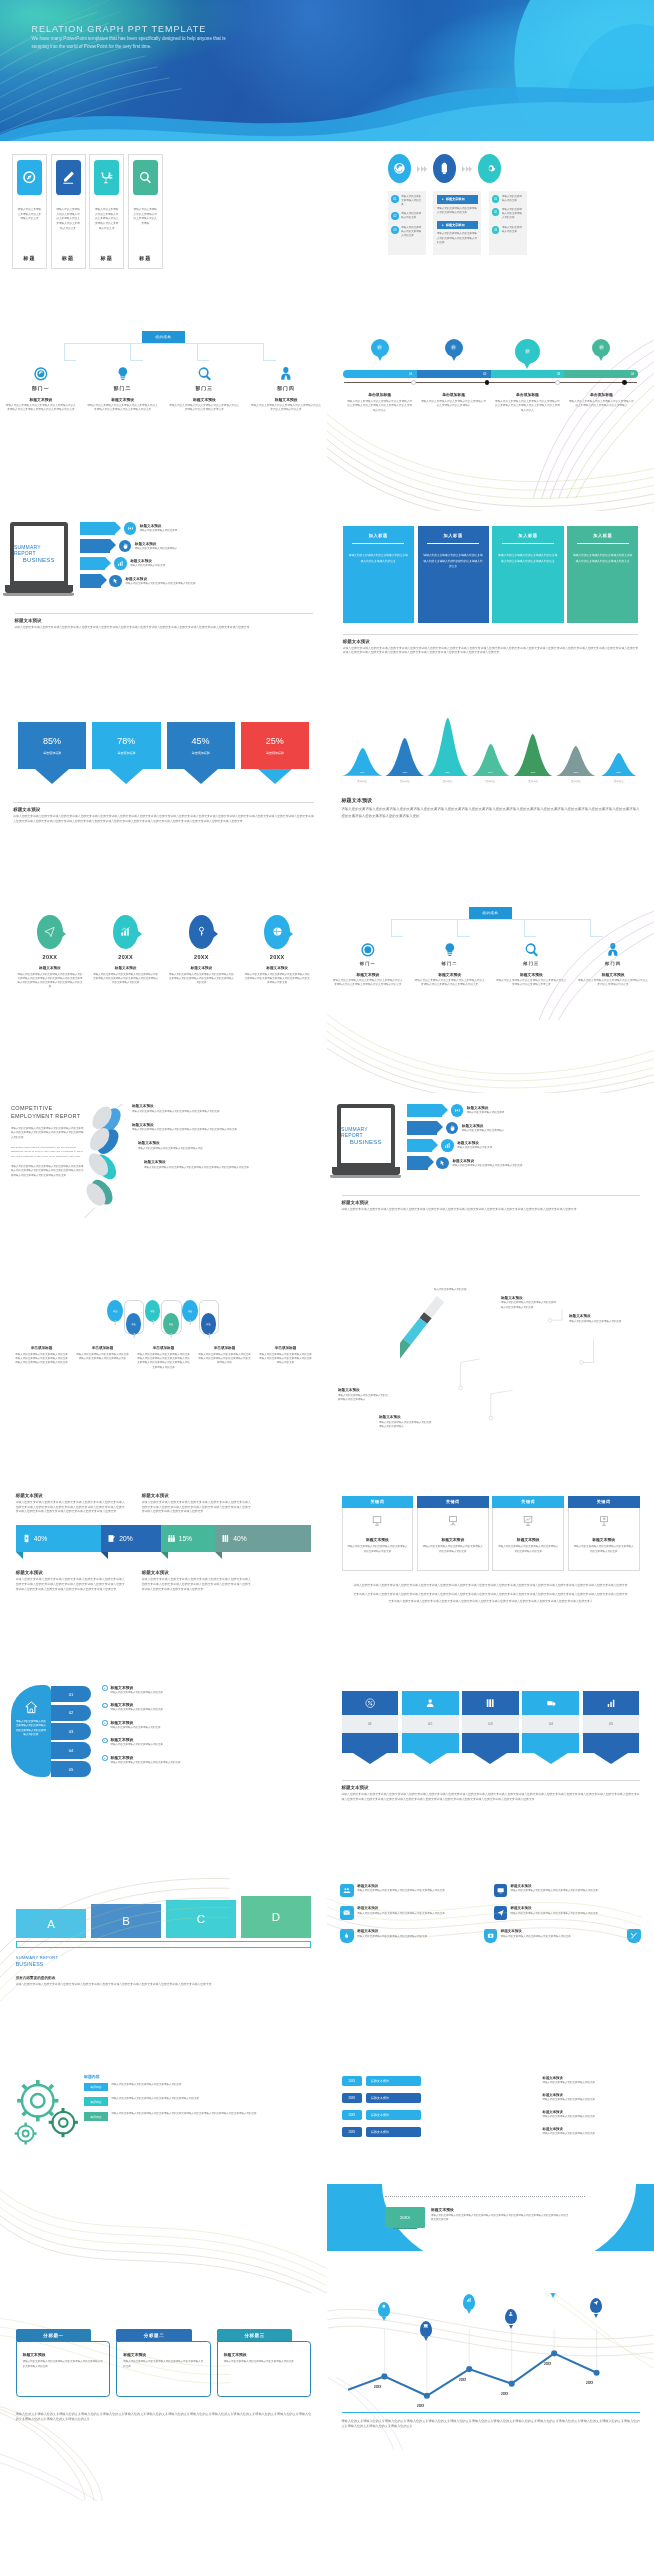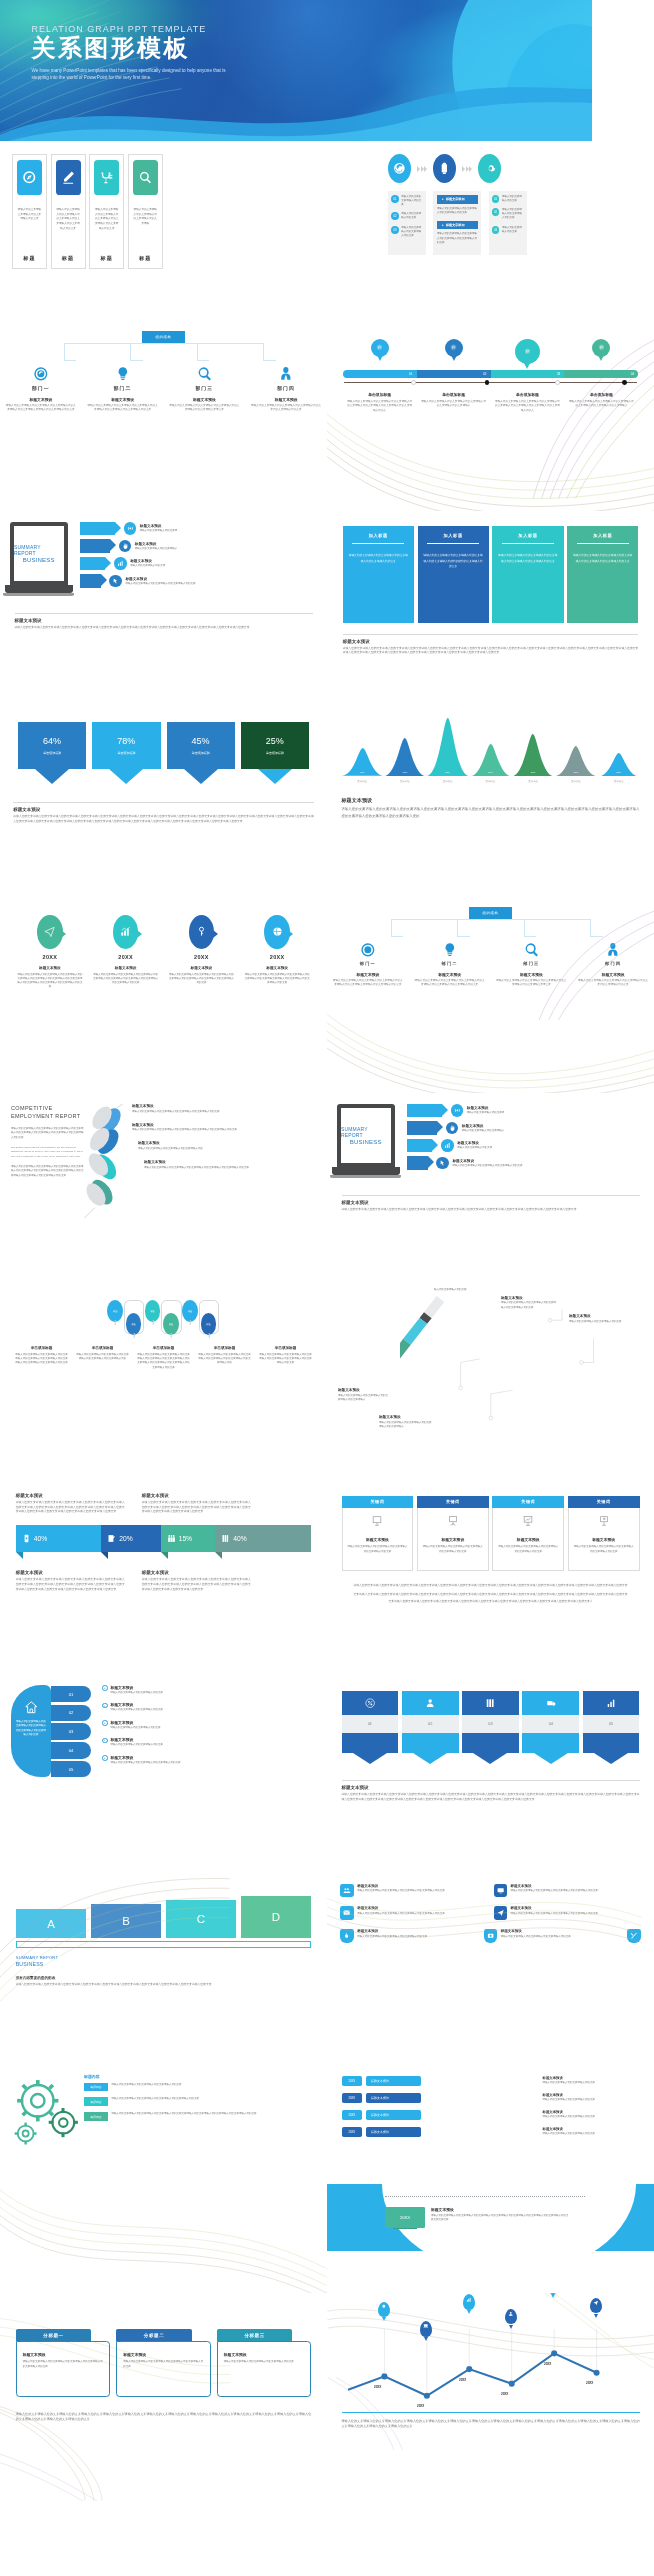--- a/index.html
+++ b/index.html
@@ -9,21 +9,21 @@
     width:654px;
     background:#ffffff;
     font-family:"Liberation Sans","DejaVu Sans",sans-serif;
     color:#444;
     -webkit-font-smoothing:antialiased;
   }
   .page { width:654px; position:relative; }
 
   
   .cover {
-    width:592px; height:141px; position:relative; overflow:hidden;
+    width:654px; height:141px; position:relative; overflow:hidden;
     background:
       radial-gradient(ellipse 60% 90% at 95% 45%, #36bdf0 0%, rgba(54,189,240,0) 55%),
       radial-gradient(ellipse 50% 70% at 8% 12%, #2aa79a 0%, rgba(42,167,154,0) 60%),
       linear-gradient(118deg,#1d6fb8 0%,#2257a8 40%,#1f63b5 62%,#2aa4e0 100%);
   }
   .cover .blob {
     position:absolute; border-radius:50%; mix-blend-mode:screen; opacity:.55;
   }
   .cover .b1 { width:260px; height:200px; left:-73px; top:-67px;
     background:radial-gradient(ellipse at 40% 40%,#3ec6a8 0%,rgba(62,198,168,0) 70%); }
@@ -372,21 +372,20 @@
       </g>
     </svg>
 
     <svg class="deco swoosh" viewBox="0 0 1080 140" preserveAspectRatio="none">
       <path d="M0 120 C 180 40 420 150 660 70 C 840 15 980 60 1080 40 L1080 140 L0 140 Z" fill="#2ba6e4" opacity=".85"></path>
       <path d="M0 135 C 200 70 430 165 680 95 C 860 45 1000 80 1080 62 L1080 140 L0 140 Z" fill="#45c4f2" opacity=".7"></path>
     </svg>
 
     <div class="cover-text">
       <p class="cover-eyebrow">RELATION GRAPH PPT TEMPLATE</p>
-      <h1 class="cover-title">关系图形模板</h1>
       <p class="cover-desc">We have many PowerPoint templates that has been specifically designed to help anyone that is stepping into the world of PowerPoint for the very first time.</p>
     </div>
   </div>
 
   <div class="slides">
 
     <div class="slide" style="height:182px">
       <div class="cards4">
         <div class="card4">
           <div class="tile" style="background:#2bafe8">
@@ -765,41 +764,41 @@
         <div class="rule"></div>
         <p class="sec-title">标题文本预设</p>
         <p class="sec-body">请输入您的文案请输入您的文案请输入您的文案请输入您的文案请输入您的文案请输入您的文案请输入您的文案请输入您的文案请输入您的文案请输入您的文案请输入您的文案请输入您的文案请输入您的文案请输入您的文案请输入您的文案请输入您的文案请输入您的文案请输入您的文案请输入您的文案请输入您的文案请输入您的文案请输入您的文案请输入您的文案</p>
       </div>
     </div>
 
     <div class="slide" style="height:194px">
       <div class="penns">
         <div class="penn">
           <div class="body" style="background:#2a7fc4">
-            <div class="pct">64%</div>
+            <div class="pct">85%</div>
             <div class="cap">单击填加标题</div>
           </div>
           <div class="tip" style="color:#2a7fc4"></div>
         </div>
         <div class="penn">
           <div class="body" style="background:#2bafe8">
             <div class="pct">78%</div>
             <div class="cap">单击填加标题</div>
           </div>
           <div class="tip" style="color:#2bafe8"></div>
         </div>
         <div class="penn">
           <div class="body" style="background:#2a7fc4">
             <div class="pct">45%</div>
             <div class="cap">单击填加标题</div>
           </div>
           <div class="tip" style="color:#2a7fc4"></div>
         </div>
         <div class="penn">
-          <div class="body" style="background:#14532d">
+          <div class="body" style="background:#ef4444">
             <div class="pct">25%</div>
             <div class="cap">单击填加标题</div>
           </div>
           <div class="tip" style="color:#2bafe8"></div>
         </div>
       </div>
       <div style="padding:18px 13.3px 0">
         <div class="rule"></div>
         <p class="sec-title">标题文本预设</p>
         <p class="sec-body">请输入您的文案请输入您的文案请输入您的文案请输入您的文案请输入您的文案请输入您的文案请输入您的文案请输入您的文案请输入您的文案请输入您的文案请输入您的文案请输入您的文案请输入您的文案请输入您的文案请输入您的文案请输入您的文案请输入您的文案请输入您的文案请输入您的文案请输入您的文案请输入您的文案请输入您的文案请输入您的文案请输入您的文案请输入您的文案请输入您的文案请输入您的文案</p>

